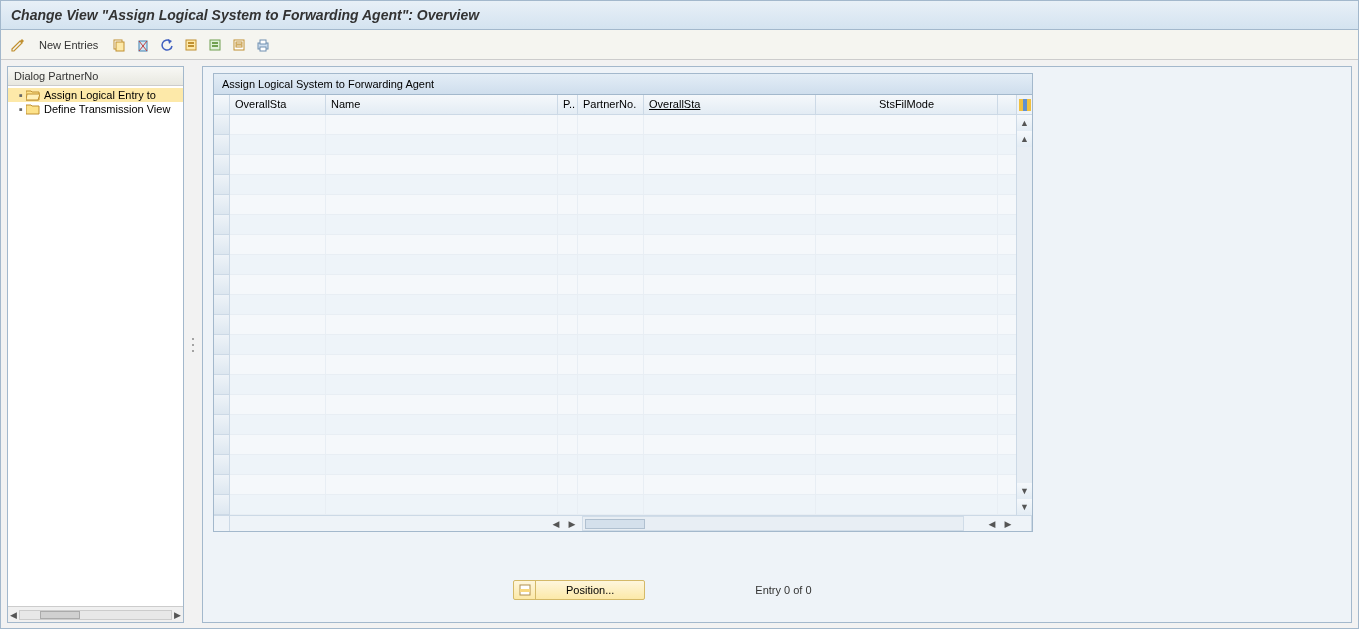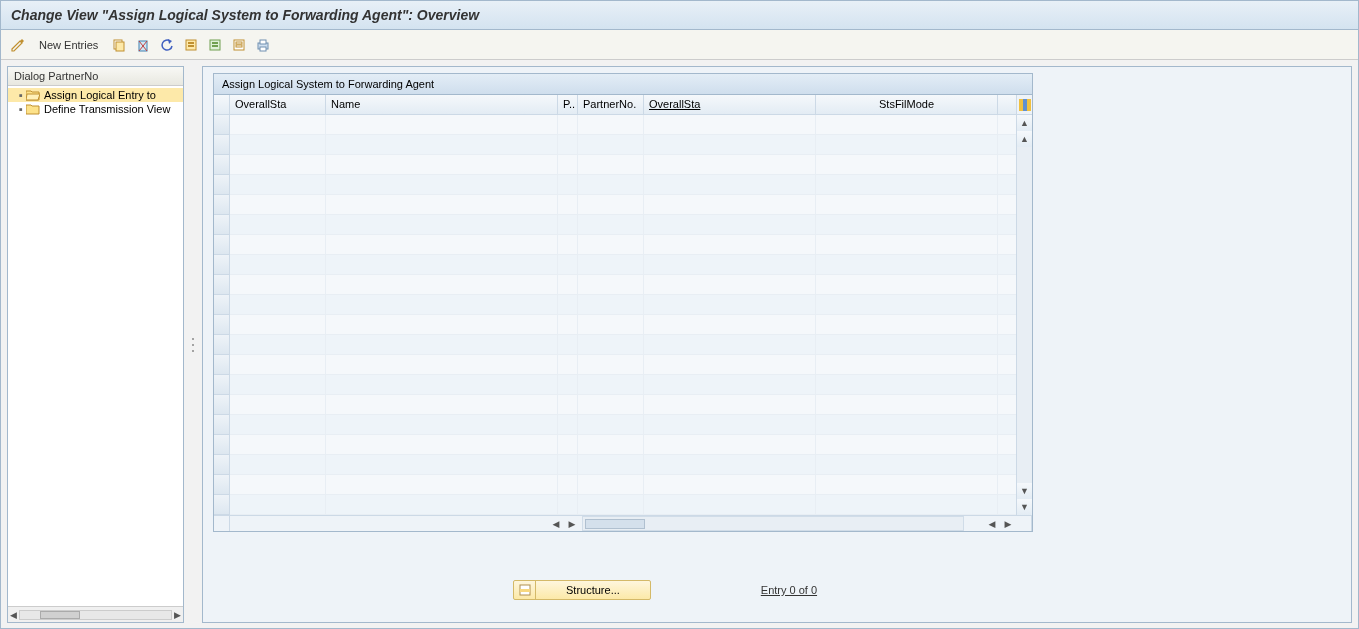--- a/index.html
+++ b/index.html
@@ -262,21 +262,20 @@
       align-items: center;
       justify-content: center;
     }
     .position-label {
       padding: 0 30px;
       font-size: 11px;
     }
     .entry-status {
       font-size: 11px;
       color: #333;
-      text-decoration: underline;
     }
     .arrow { font-size: 9px; color: #555; cursor: pointer; user-select: none; }
   </style>
 </head>
 <body>
 
 <div class="title-bar">Change View "Assign Logical System to Forwarding Agent": Overview</div>
 
 <div class="toolbar">
   <span class="toolbar-icon">
@@ -618,18 +617,18 @@
     </div>
 
     <div class="bottom-bar">
       <div class="position-btn">
         <div class="position-icon-box">
           <svg width="12" height="12" viewBox="0 0 12 12">
               <rect x="1" y="1" width="10" height="10" fill="#fff" stroke="#b09050"></rect>
               <rect x="1" y="5" width="10" height="3" fill="#f8d880"></rect>
             </svg>
         </div>
-        <span class="position-label">Structure...</span>
+        <span class="position-label">Position...</span>
       </div>
       <span class="entry-status">Entry 0 of 0</span>
     </div>
   </div>
 </div>
 
 </body></html>

